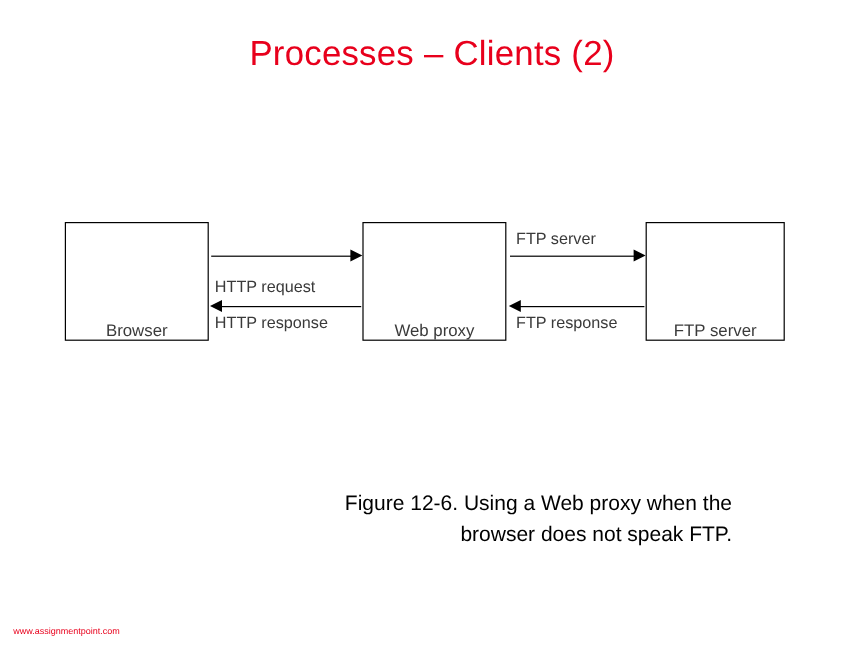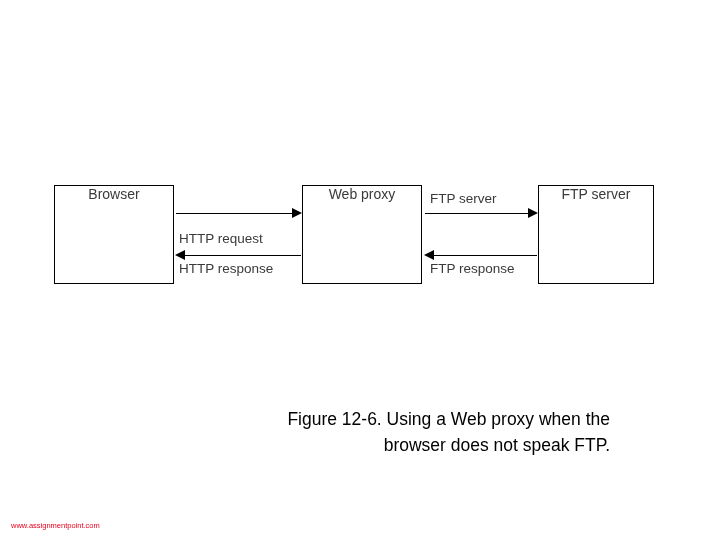--- a/index.html
+++ b/index.html
@@ -46,21 +46,21 @@
     width: 630px;
     height: 105px;
   }
 
   .node {
     position: absolute;
     border: 1px solid #000000;
     background: #ffffff;
     box-sizing: border-box;
     display: flex;
-    align-items: flex-start;
+    align-items: flex-end;
     justify-content: center;
     color: #3a3a3a;
     font-size: 14px;
     font-family: "Liberation Sans", sans-serif;
   }
 
   #node-browser {
     left: 8px;
     top: 2px;
     width: 120px;
@@ -148,20 +148,21 @@
     font-family: "Liberation Sans", sans-serif;
     letter-spacing: 0px;
     white-space: nowrap;
   }
 </style>
 </head>
 <body>
 
 <div id="slide">
 
+  <div id="title">Processes – Clients (2)</div>
 
   <div id="diagram">
 
     <div class="node" id="node-browser">
       <span>Browser</span>
     </div>
 
     <div class="node" id="node-webproxy">
       <span>Web proxy</span>
     </div>

